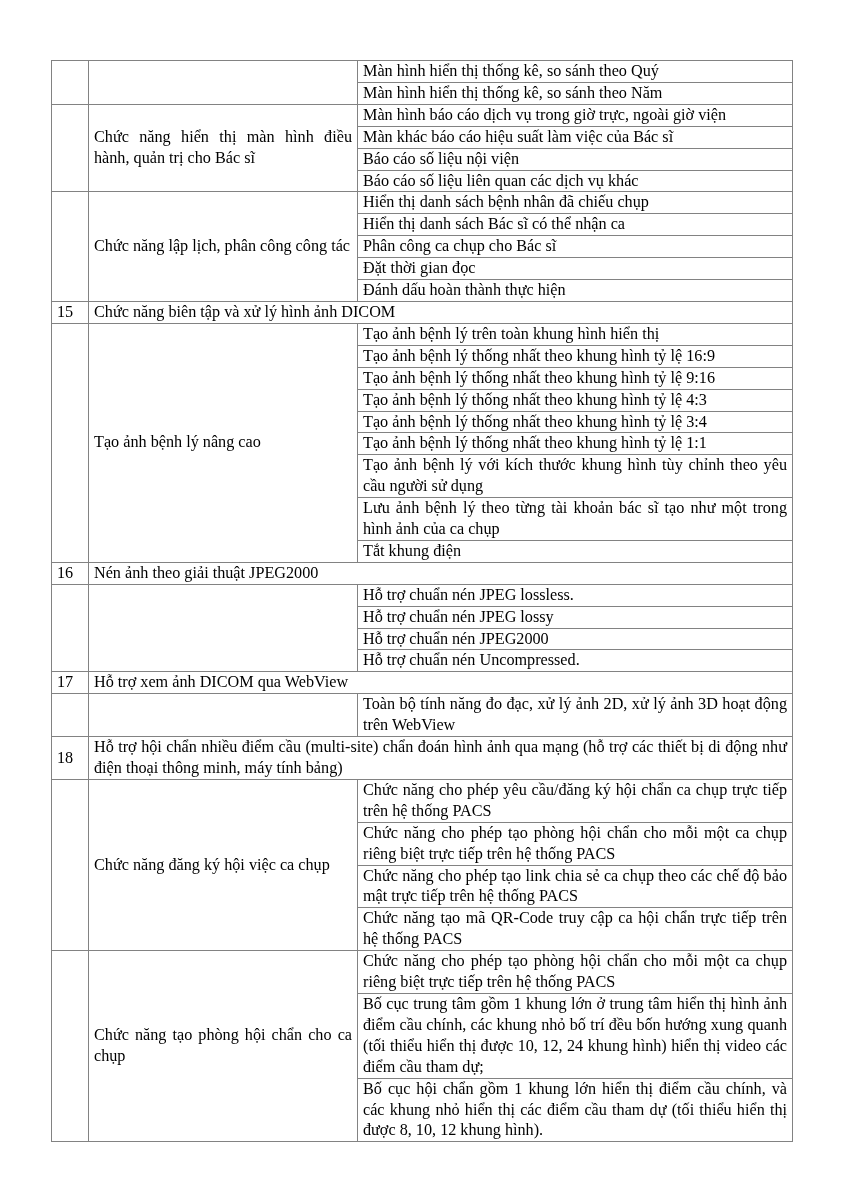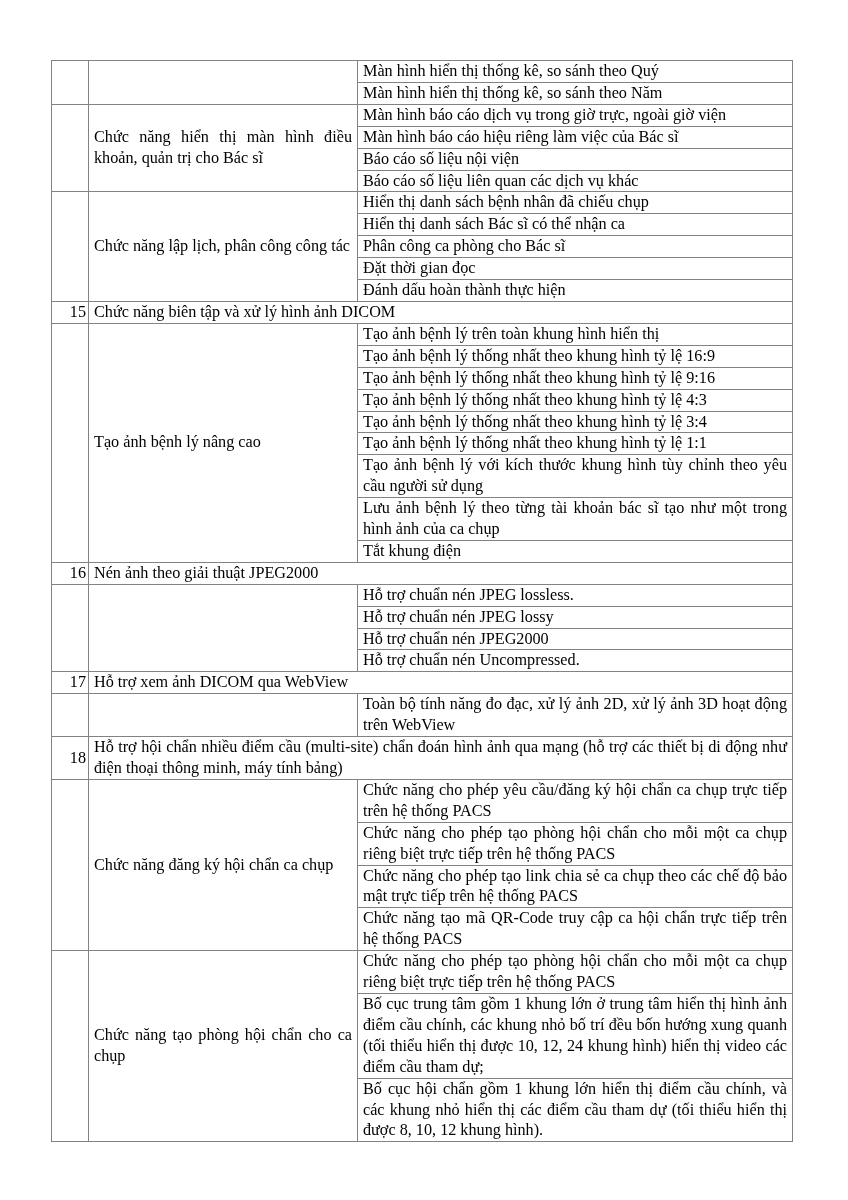--- a/index.html
+++ b/index.html
@@ -25,21 +25,21 @@
   col.c1 { width: 37px; }
   col.c2 { width: 269px; }
   col.c3 { width: 435px; }
   td {
     border: 1px solid #828282;
     padding: 0 5px;
     vertical-align: middle;
     text-align: justify;
     overflow: hidden;
   }
-  td.num { text-align: right; padding: 0 2px 0 5px; }
+  td.num { text-align: left; padding: 0 2px 0 5px; }
   td.grp { }
   td.desc { }
   td.title { }
 </style>
 </head>
 <body>
 
 <div class="page">
   <table class="doc-table">
     <colgroup>
@@ -53,43 +53,43 @@
       <td class="num" rowspan="2"></td>
       <td class="grp" rowspan="2"></td>
       <td class="desc">Màn hình hiển thị thống kê, so sánh theo Quý</td>
     </tr>
     <tr>
       <td class="desc">Màn hình hiển thị thống kê, so sánh theo Năm</td>
     </tr>
 
     <tr>
       <td class="num" rowspan="4"></td>
-      <td class="grp" rowspan="4">Chức năng hiển thị màn hình điều khoản, quản trị cho Bác sĩ</td>
+      <td class="grp" rowspan="4">Chức năng hiển thị màn hình điều hành, quản trị cho Bác sĩ</td>
       <td class="desc">Màn hình báo cáo dịch vụ trong giờ trực, ngoài giờ viện</td>
     </tr>
     <tr>
-      <td class="desc">Màn hình báo cáo hiệu riêng làm việc của Bác sĩ</td>
+      <td class="desc">Màn khác báo cáo hiệu suất làm việc của Bác sĩ</td>
     </tr>
     <tr>
       <td class="desc">Báo cáo số liệu nội viện</td>
     </tr>
     <tr>
       <td class="desc">Báo cáo số liệu liên quan các dịch vụ khác</td>
     </tr>
 
     <tr>
       <td class="num" rowspan="5"></td>
       <td class="grp" rowspan="5">Chức năng lập lịch, phân công công tác</td>
       <td class="desc">Hiển thị danh sách bệnh nhân đã chiếu chụp</td>
     </tr>
     <tr>
       <td class="desc">Hiển thị danh sách Bác sĩ có thể nhận ca</td>
     </tr>
     <tr>
-      <td class="desc">Phân công ca phòng cho Bác sĩ</td>
+      <td class="desc">Phân công ca chụp cho Bác sĩ</td>
     </tr>
     <tr>
       <td class="desc">Đặt thời gian đọc</td>
     </tr>
     <tr>
       <td class="desc">Đánh dấu hoàn thành thực hiện</td>
     </tr>
 
     <tr>
       <td class="num">15</td>
@@ -157,21 +157,21 @@
       <td class="desc">Toàn bộ tính năng đo đạc, xử lý ảnh 2D, xử lý ảnh 3D hoạt động trên WebView</td>
     </tr>
 
     <tr>
       <td class="num">18</td>
       <td class="title" colspan="2">Hỗ trợ hội chẩn nhiều điểm cầu (multi-site) chẩn đoán hình ảnh qua mạng (hỗ trợ các thiết bị di động như điện thoại thông minh, máy tính bảng)</td>
     </tr>
 
     <tr>
       <td class="num" rowspan="4"></td>
-      <td class="grp" rowspan="4">Chức năng đăng ký hội chẩn ca chụp</td>
+      <td class="grp" rowspan="4">Chức năng đăng ký hội việc ca chụp</td>
       <td class="desc">Chức năng cho phép yêu cầu/đăng ký hội chẩn ca chụp trực tiếp trên hệ thống PACS</td>
     </tr>
     <tr>
       <td class="desc">Chức năng cho phép tạo phòng hội chẩn cho mỗi một ca chụp riêng biệt trực tiếp trên hệ thống PACS</td>
     </tr>
     <tr>
       <td class="desc">Chức năng cho phép tạo link chia sẻ ca chụp theo các chế độ bảo mật trực tiếp trên hệ thống PACS</td>
     </tr>
     <tr>
       <td class="desc">Chức năng tạo mã QR-Code truy cập ca hội chẩn trực tiếp trên hệ thống PACS</td>

